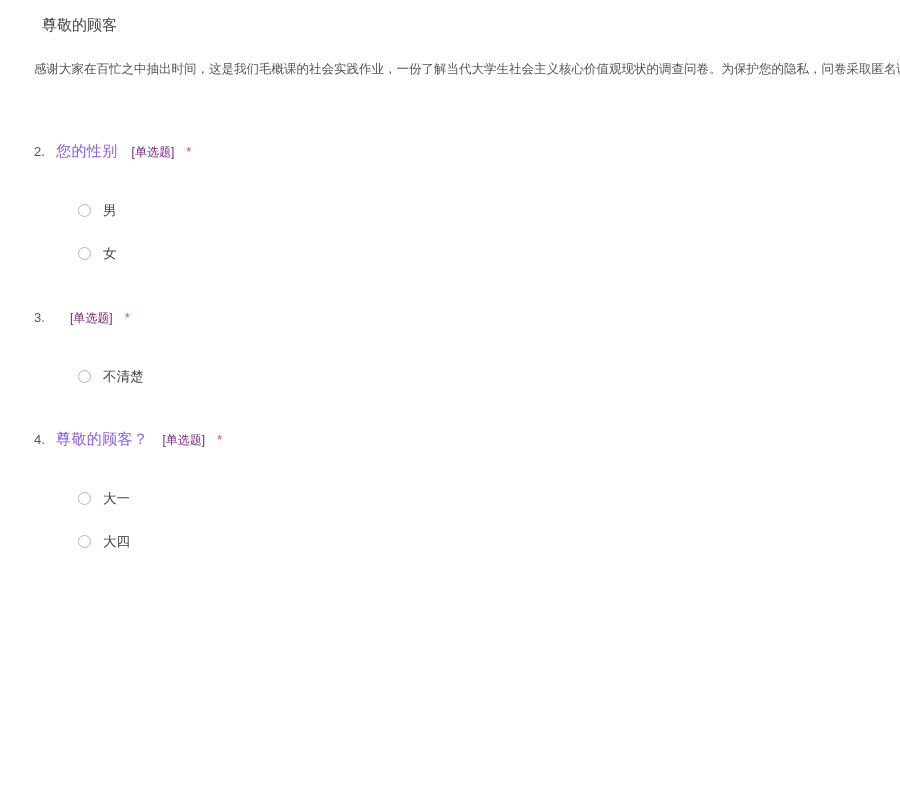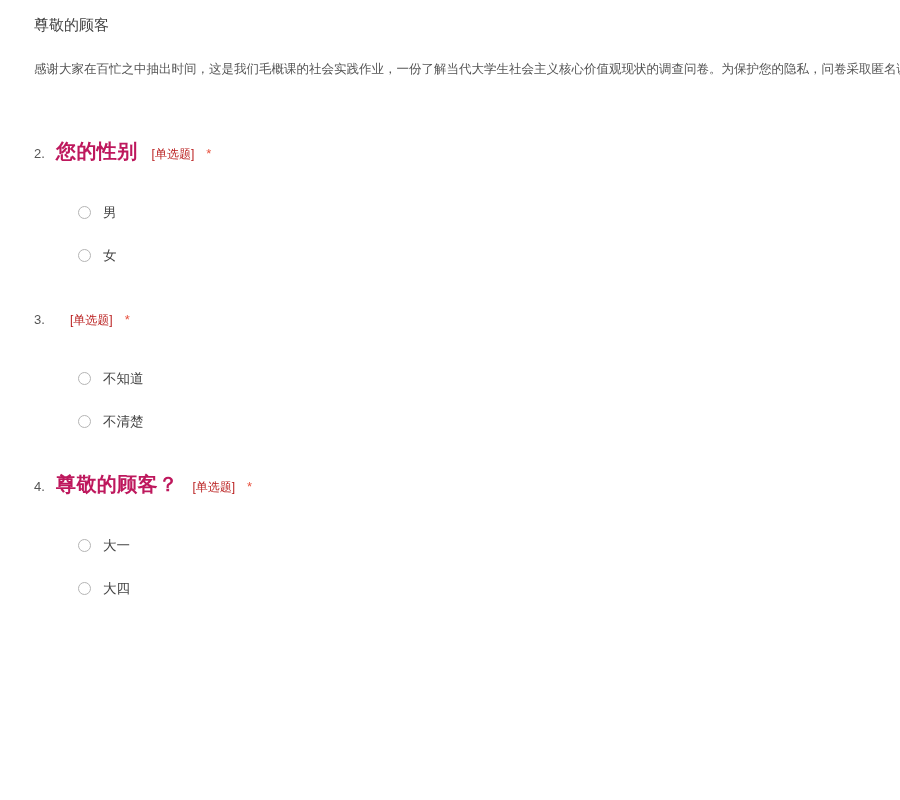--- a/index.html
+++ b/index.html
@@ -22,21 +22,21 @@
     padding: 0;
     overflow: hidden;
   }
   .intro {
     padding: 14px 34px 0 34px;
   }
   .intro-title {
     font-size: 15px;
     color: #444444;
     line-height: 22px;
-    margin: 0 0 16px 0;
+    margin: 0 0 16px 8px;
     font-weight: normal;
   }
   .intro-body {
     font-size: 12.5px;
     color: #555555;
     line-height: 34px;
     margin: 0;
     white-space: nowrap;
   }
   .intro-body .line2 {
@@ -54,28 +54,28 @@
     gap: 0;
     line-height: 26px;
   }
   .q-num {
     width: 22px;
     flex: 0 0 22px;
     font-size: 13px;
     color: #555555;
   }
   .q-title {
-    font-size: 20px;
-    font-weight: bold;
-    color: #be185d;
+    font-size: 15px;
+    font-weight: normal;
+    color: #8b5cf6;
     letter-spacing: 0.4px;
   }
   .q-type {
     font-size: 12px;
-    color: #b91c1c;
+    color: #701a75;
     margin-left: 14px;
   }
   .q-required {
     color: #e8523f;
     font-size: 13px;
     margin-left: 12px;
   }
   .options {
     margin: 24px 0 0 0;
     padding: 0;
@@ -141,24 +141,20 @@
 
     <div class="question q-know">
       <div class="q-head">
         <span class="q-num">3.</span>
         <span class="q-type">[单选题]</span>
         <span class="q-required">*</span>
       </div>
       <ul class="options">
         <li class="option">
           <span class="radio"></span>
-          <span class="opt-label">不知道</span>
-        </li>
-        <li class="option">
-          <span class="radio"></span>
           <span class="opt-label">不清楚</span>
         </li>
       </ul>
     </div>
 
     <div class="question q-grade">
       <div class="q-head">
         <span class="q-num">4.</span>
         <span class="q-title">尊敬的顾客？</span>
         <span class="q-type">[单选题]</span>

